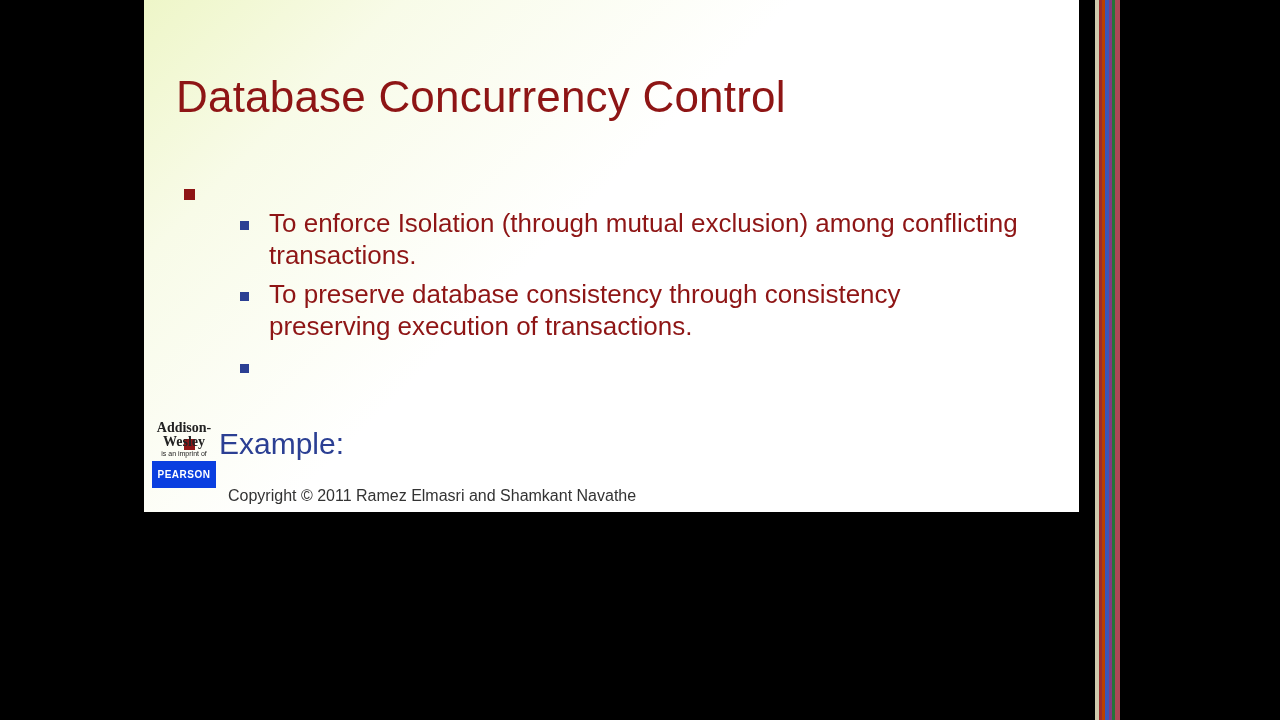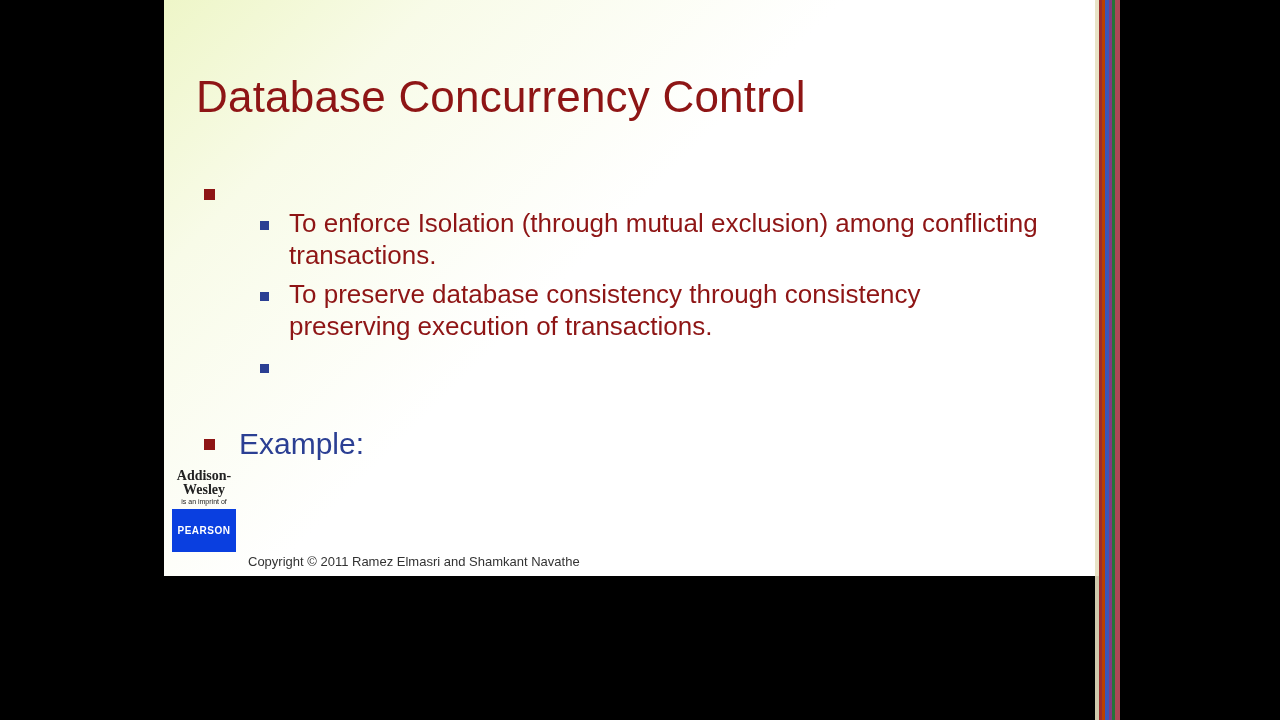--- a/index.html
+++ b/index.html
@@ -12,24 +12,24 @@
     overflow: hidden;
   }
   .stage {
     position: relative;
     width: 1280px;
     height: 720px;
     background: #000;
   }
   .slide {
     position: absolute;
-    left: 164px;
+    left: 144px;
     top: 0;
     width: 935px;
-    height: 576px;
+    height: 512px;
     background: linear-gradient(135deg, #eef6c8 0%, #f8fbe8 18%, #ffffff 45%, #ffffff 100%);
   }
   
   .right-stripe {
     position: absolute;
     left: 1095px;
     top: 0;
     width: 25px;
     height: 720px;
     background: linear-gradient(90deg,
@@ -128,30 +128,30 @@
     line-height: 1.1;
     margin-top: 1px;
   }
   .footer-brand .pearson {
     margin-top: 3px;
     background: #0a3fe0;
     color: #fff;
     font-size: 10px;
     font-weight: bold;
     letter-spacing: 0.5px;
-    padding: 16px 3px;
+    padding: 8px 3px;
     display: inline-block;
     width: 58px;
   }
 
   .copyright {
     position: absolute;
     left: 84px;
     bottom: 7px;
-    font-size: 13px;
+    font-size: 16px;
     color: #333;
   }
 </style>
 </head>
 <body>
 
 <div class="stage">
   <div class="slide">
 
     <div class="title">Database Concurrency Control</div>

